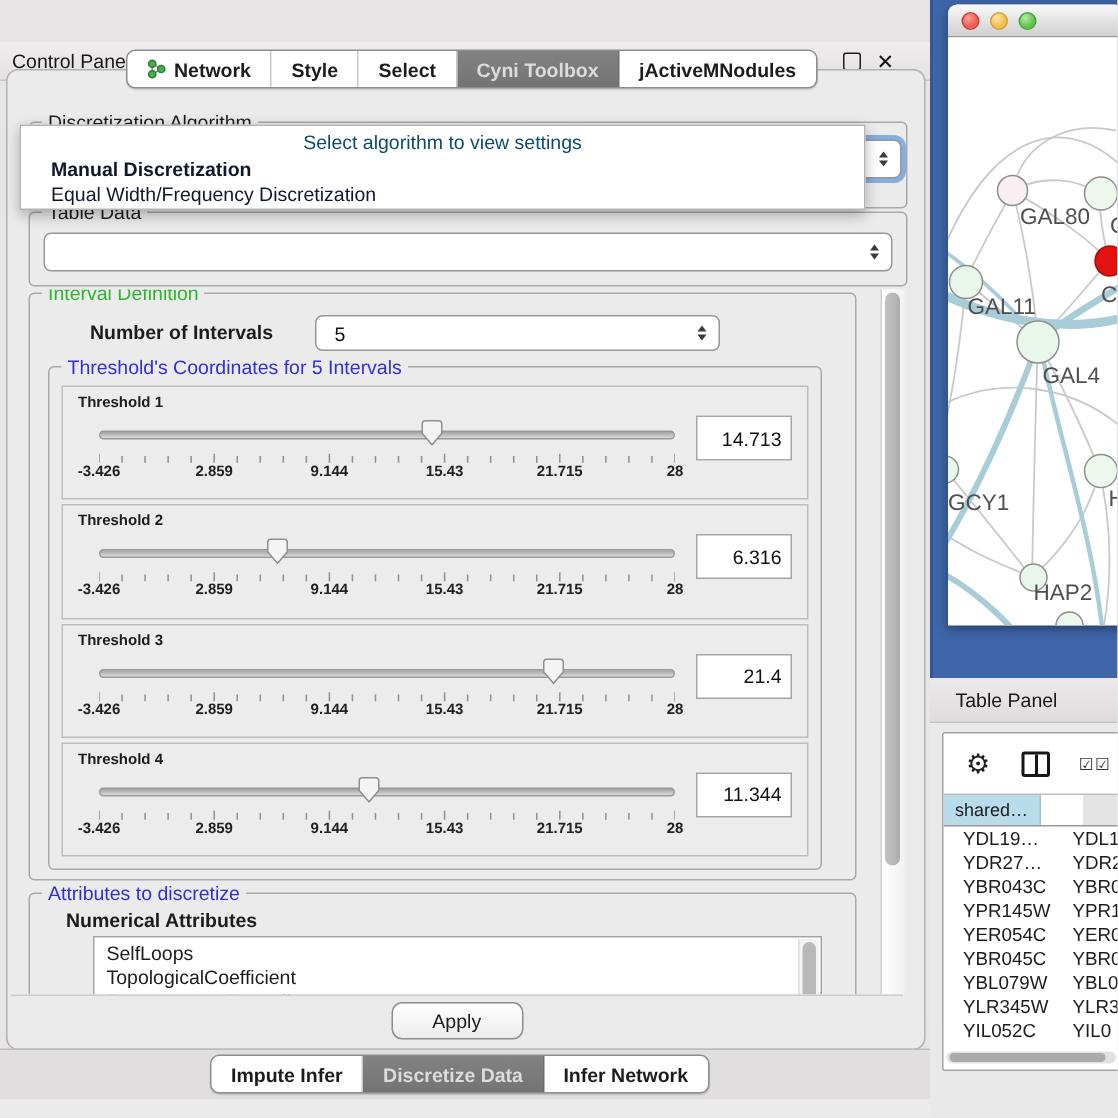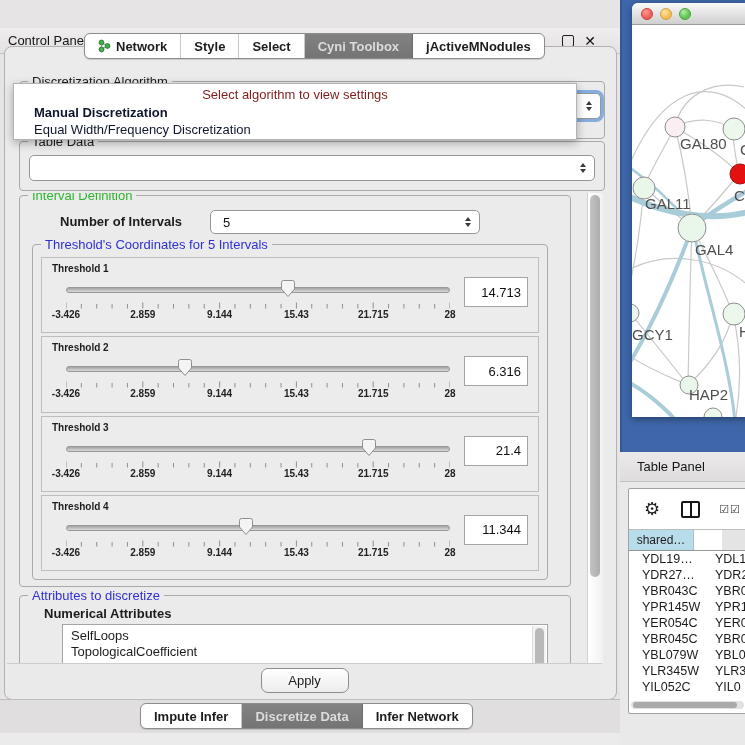--- a/index.html
+++ b/index.html
@@ -50,21 +50,21 @@
   .combo.focused{box-shadow:0 0 0 3px rgba(96,153,219,.75);}
 
   .grp-disc{left:14px;top:34px;width:584px;height:56px;}
   .combo-disc{left:26px;top:46px;width:570px;height:26px;z-index:1;}
   .grp-tabledata{left:14px;top:94px;width:584px;height:48px;}
   .combo-tabledata{left:24px;top:108px;width:566px;height:26px;}
 
   .popup{position:absolute;left:8px;top:36px;width:564px;height:57px;background:#fff;
     border:1px solid #b3b3b3;box-shadow:0 3px 9px rgba(0,0,0,.3);z-index:60;
     padding:2px 0 0 0;box-sizing:border-box;}
-  .popup-prompt{text-align:center;color:#7f1d1d;font-size:13px;height:18px;line-height:18px;}
+  .popup-prompt{text-align:center;color:#0c4a6e;font-size:13px;height:18px;line-height:18px;}
   .popup-opt{font-size:13px;height:17px;line-height:17px;padding-left:20px;color:#0f172a;white-space:nowrap;}
   .popup-opt.selected{font-weight:bold;}
 
   .scrollview{position:absolute;left:2px;top:146px;width:578px;height:470px;overflow:hidden;}
   .grp-interval{left:12px;top:2px;width:550px;height:390px;}
   .lbl-intervals{position:absolute;left:40px;top:18px;font-size:13px;font-weight:bold;}
   .combo-intervals{left:190px;top:14px;width:270px;height:24px;}
   .grp-thcoords{left:12px;top:48px;width:514px;height:334px;}
   .th-list{position:absolute;left:8px;top:12px;right:8px;bottom:8px;display:flex;
     flex-direction:column;gap:3px;}

